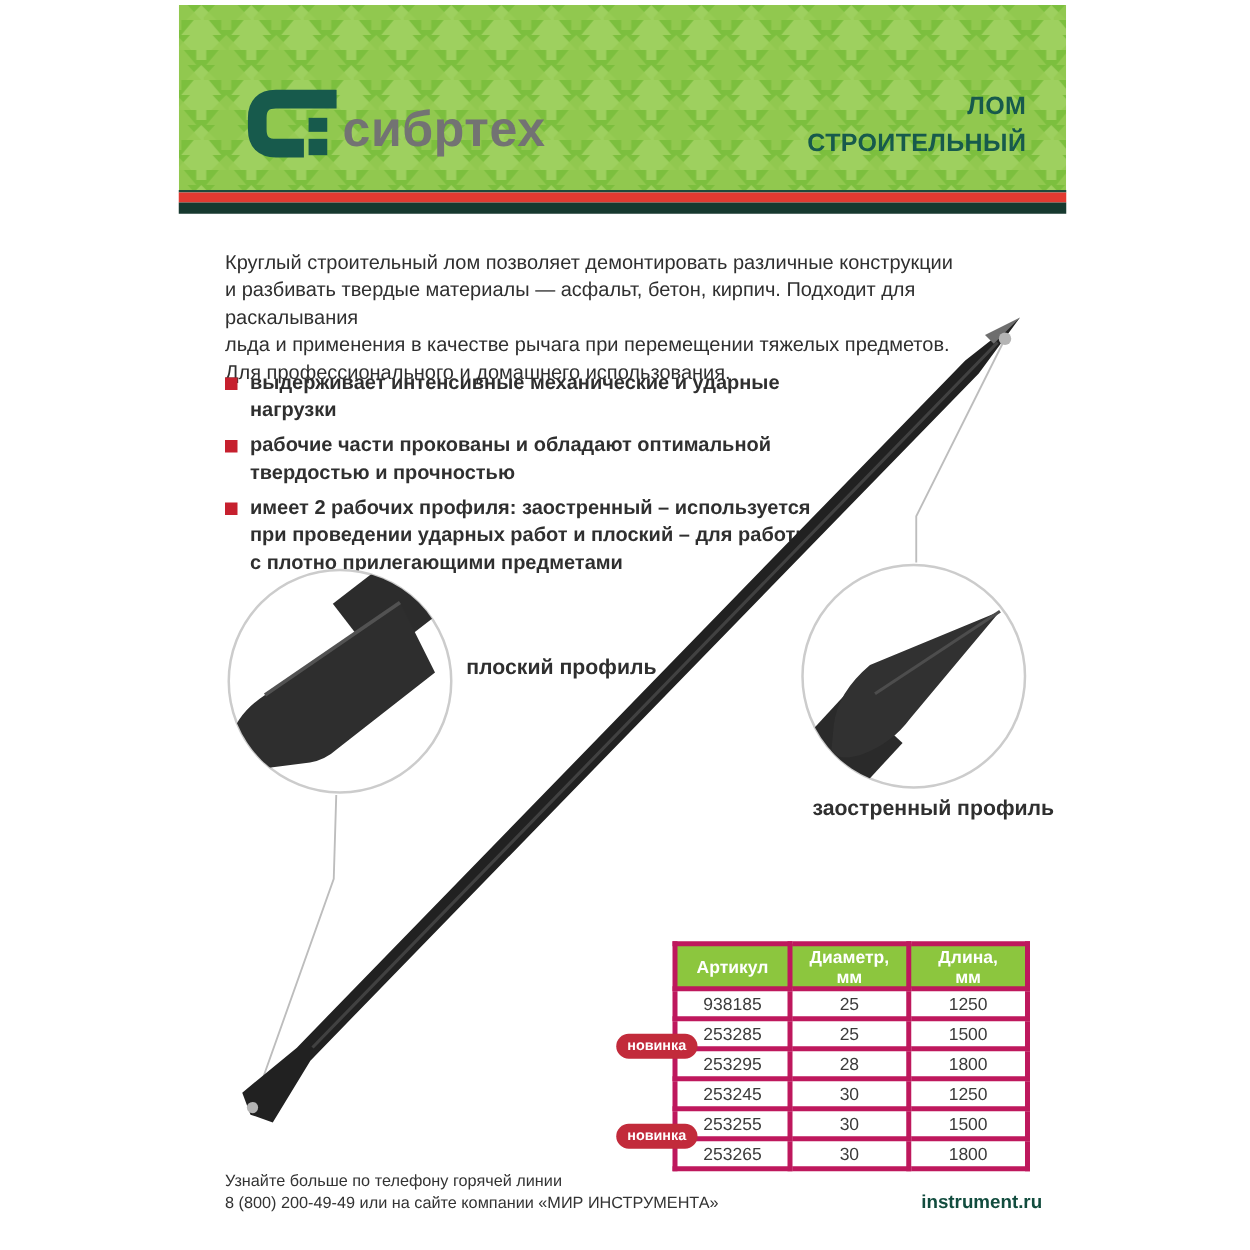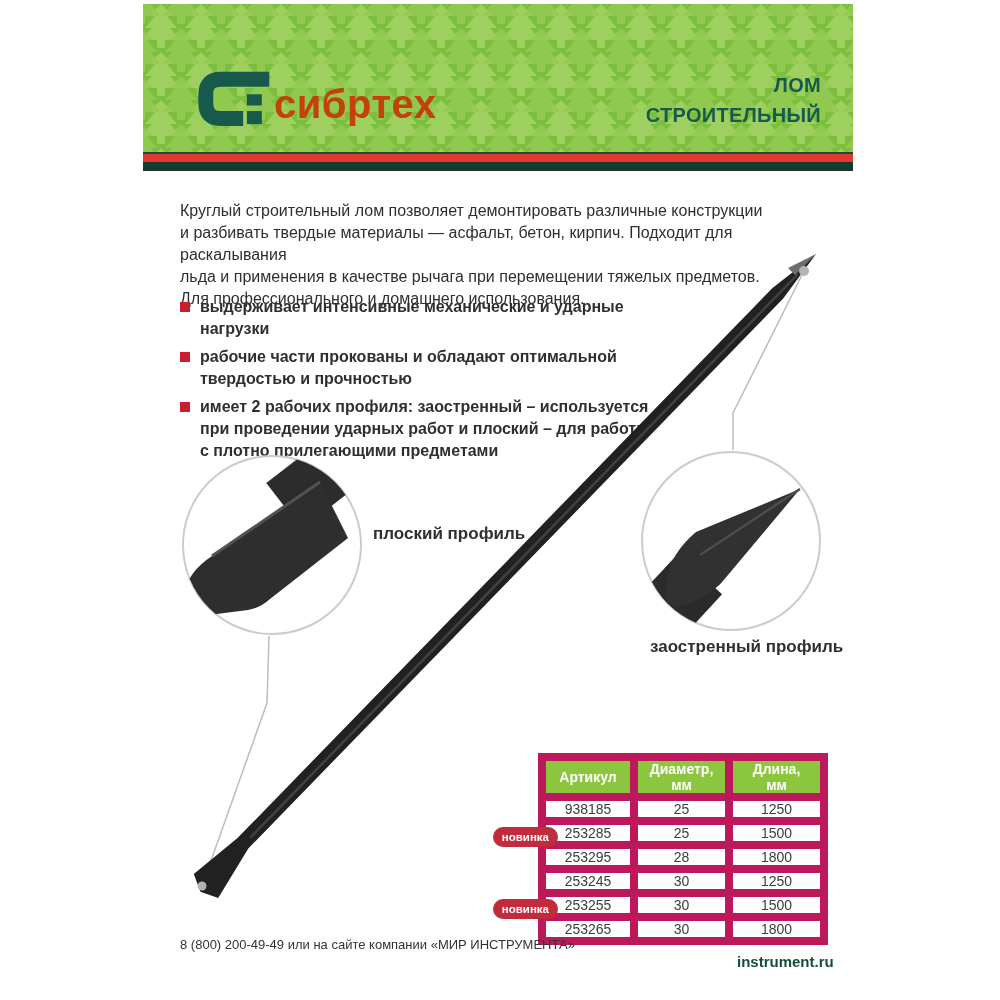--- a/index.html
+++ b/index.html
@@ -4,21 +4,21 @@
 <style>
   * { margin:0; padding:0; box-sizing:border-box; }
   html,body { background:#fff; }
   body { font-family:"Liberation Sans", sans-serif; }
   .page { position:relative; width:1000px; height:1000px; background:#ffffff; overflow:hidden; }
 
   
   .banner { position:absolute; left:143px; top:4px; width:710px; height:148px; overflow:hidden; }
   .banner svg.pattern { position:absolute; left:0; top:0; }
   .logo-mark { position:absolute; left:46px; top:64px; }
-  .brand-name { position:absolute; left:131px; top:78px; font-size:40px; font-weight:bold; color:#c2410c; letter-spacing:0.5px;text-align:center; }
+  .brand-name { position:absolute; left:131px; top:78px; font-size:40px; font-weight:bold; color:#737373; letter-spacing:0.5px;text-align:center; }
   .banner-title { position:absolute; right:32px; top:66px; text-align:right; font-size:20px; line-height:30px; font-weight:bold; color:#175a4c; letter-spacing:0.3px; }
   .stripe-line { position:absolute; left:143px; top:152px; width:710px; height:2px; background:#1d4a3b; }
   .stripe-red  { position:absolute; left:143px; top:154px; width:710px; height:8px; background:#e23a31; }
   .stripe-dark { position:absolute; left:143px; top:162px; width:710px; height:9px; background:#17392f; }
 
   
   .intro { position:absolute; left:180px; top:200px; width:660px; font-size:16px; line-height:22px; color:#2f2f2f; white-space:pre-line; }
   .features { position:absolute; left:180px; top:296px; width:500px; list-style:none; }
   .features li { position:relative; padding-left:20px; margin-bottom:6px; font-size:16px; line-height:22px; font-weight:bold; color:#2f2f2f; }
   .features li .sq { position:absolute; left:0; top:6px; width:10px; height:10px; background:#c6202e; }
@@ -26,21 +26,21 @@
 
   
   .label-flat  { position:absolute; left:373px; top:524px; font-size:17px; font-weight:bold; color:#2f2f2f; }
   .label-sharp { position:absolute; left:650px; top:637px; font-size:17px; font-weight:bold; color:#2f2f2f; }
 
   
   .illustration { position:absolute; left:0; top:0; width:1000px; height:1000px; pointer-events:none; }
 
   
   .spec-table { position:absolute; left:538px; top:753px; border-collapse:collapse; }
-  .spec-table th, .spec-table td { border:8px solid #be185d; text-align:center; vertical-align:middle; }
+  .spec-table th, .spec-table td { border:4px solid #be185d; text-align:center; vertical-align:middle; }
   .spec-table th { background:#8cc63e; color:#ffffff; font-size:14px; font-weight:bold; height:24px; padding:0 10px; }
   .spec-table td { background:#ffffff; color:#3b3b3b; font-size:14px; height:24px;text-align:center; }
   .col-sku { width:92px; } .col-d { width:95px; } .col-l { width:95px;margin-top:20px; }
   .badge { position:absolute; right:442px; height:20px; line-height:20px; padding:0 9px; background:#c22b3b; border-radius:10px; color:#ffffff; font-size:11.5px; font-weight:bold; }
   .badge-1 { top:827px; } .badge-2 { top:899px; }
 
   
   .footer-left { position:absolute; left:180px; top:936px; font-size:13px; line-height:17px; color:#333333; }
   .footer-site { position:absolute; left:737px; top:953px; font-size:15px; font-weight:bold; color:#124c3e; }
 </style>
@@ -178,17 +178,18 @@
         <td>253265</td>
         <td>30</td>
         <td>1800</td>
       </tr>
     </tbody>
   </table>
   <div class="badge badge-1">новинка</div>
   <div class="badge badge-2">новинка</div>
 
   <div class="footer-left">
+    <div>Узнайте больше по телефону горячей линии</div>
     <div>8 (800) 200-49-49 или на сайте компании «МИР ИНСТРУМЕНТА»</div>
   </div>
   <div class="footer-site">instrument.ru</div>
 
 </div>
 
 </body></html>

